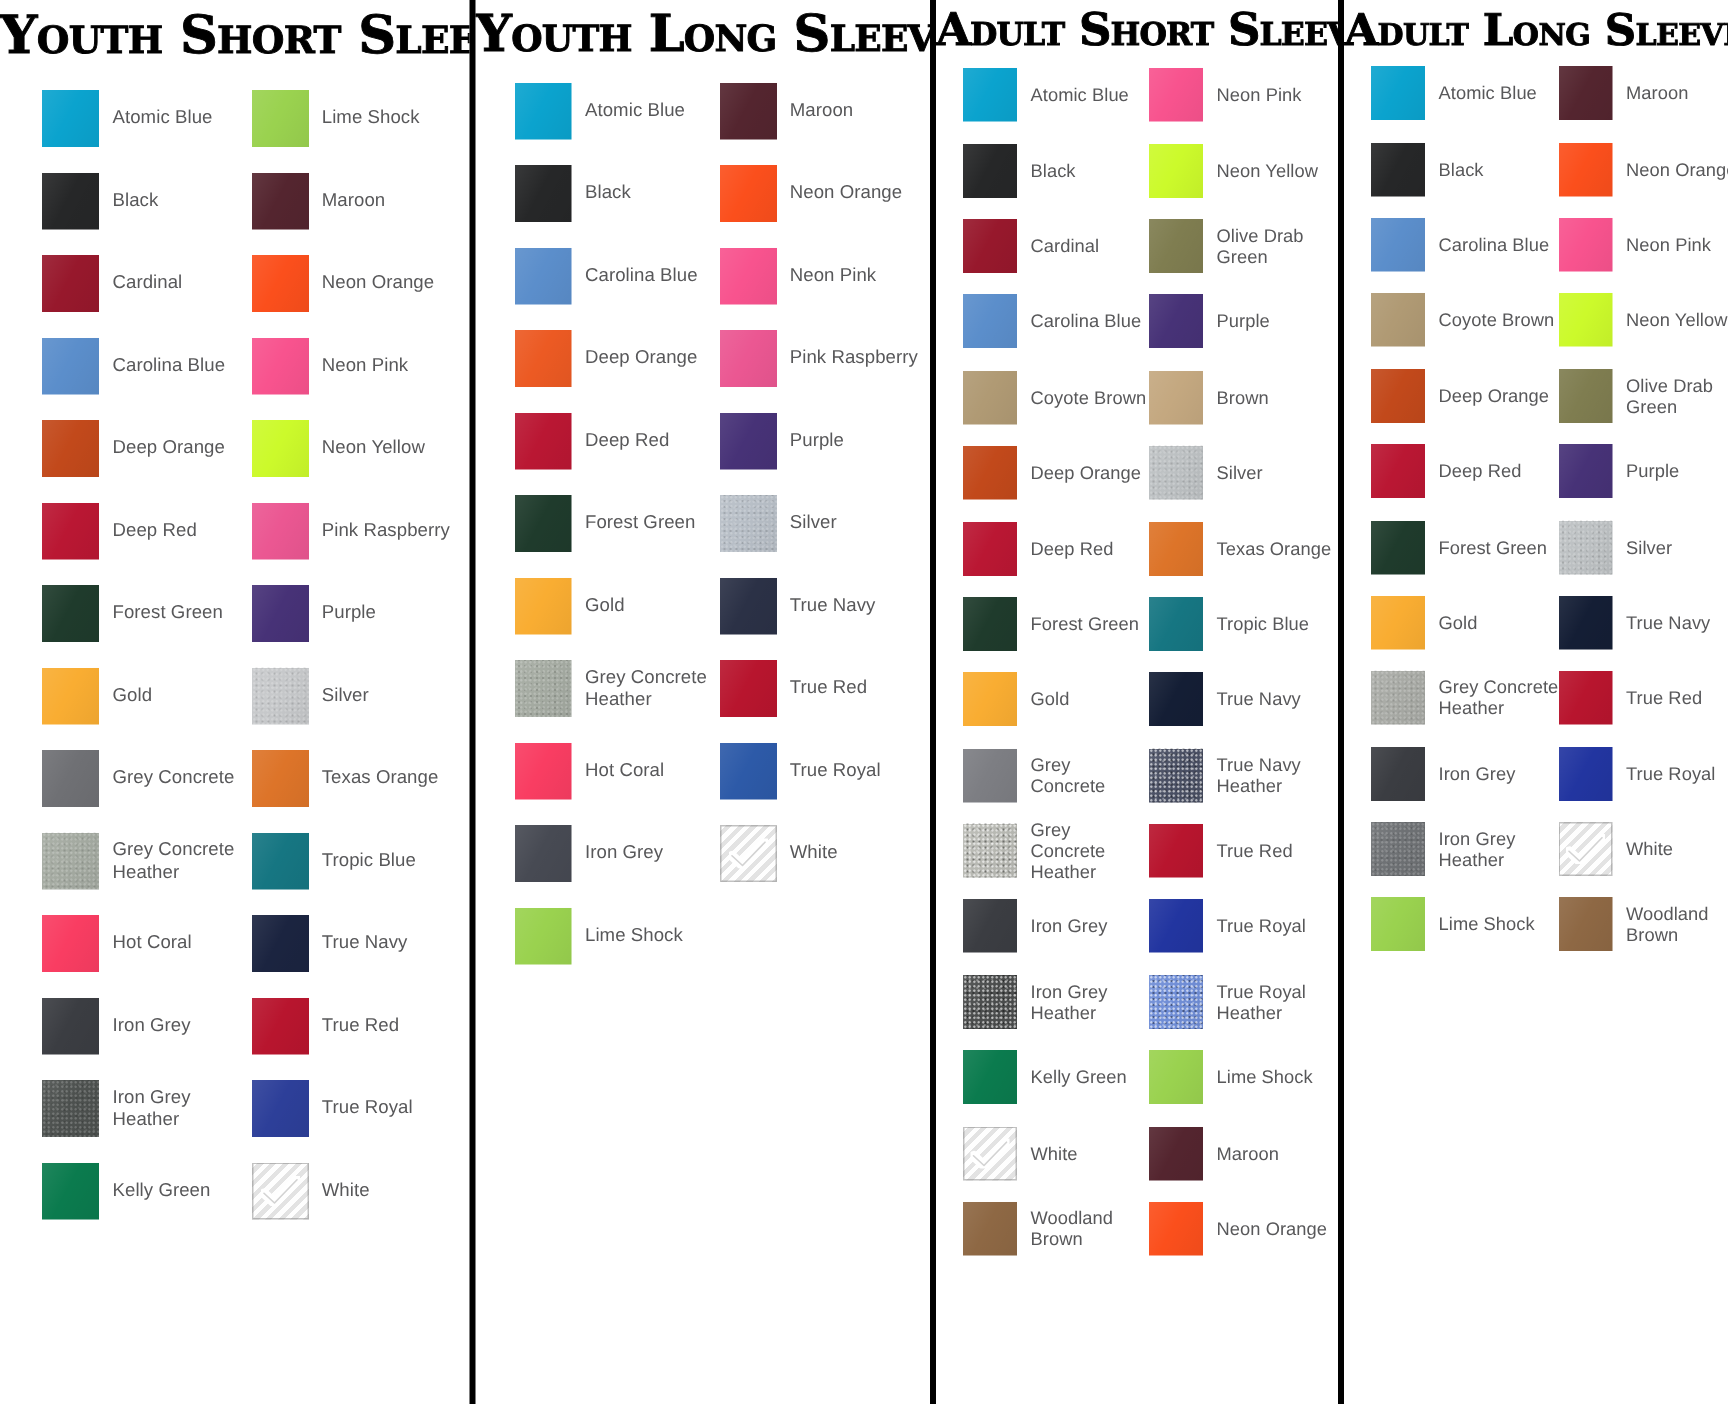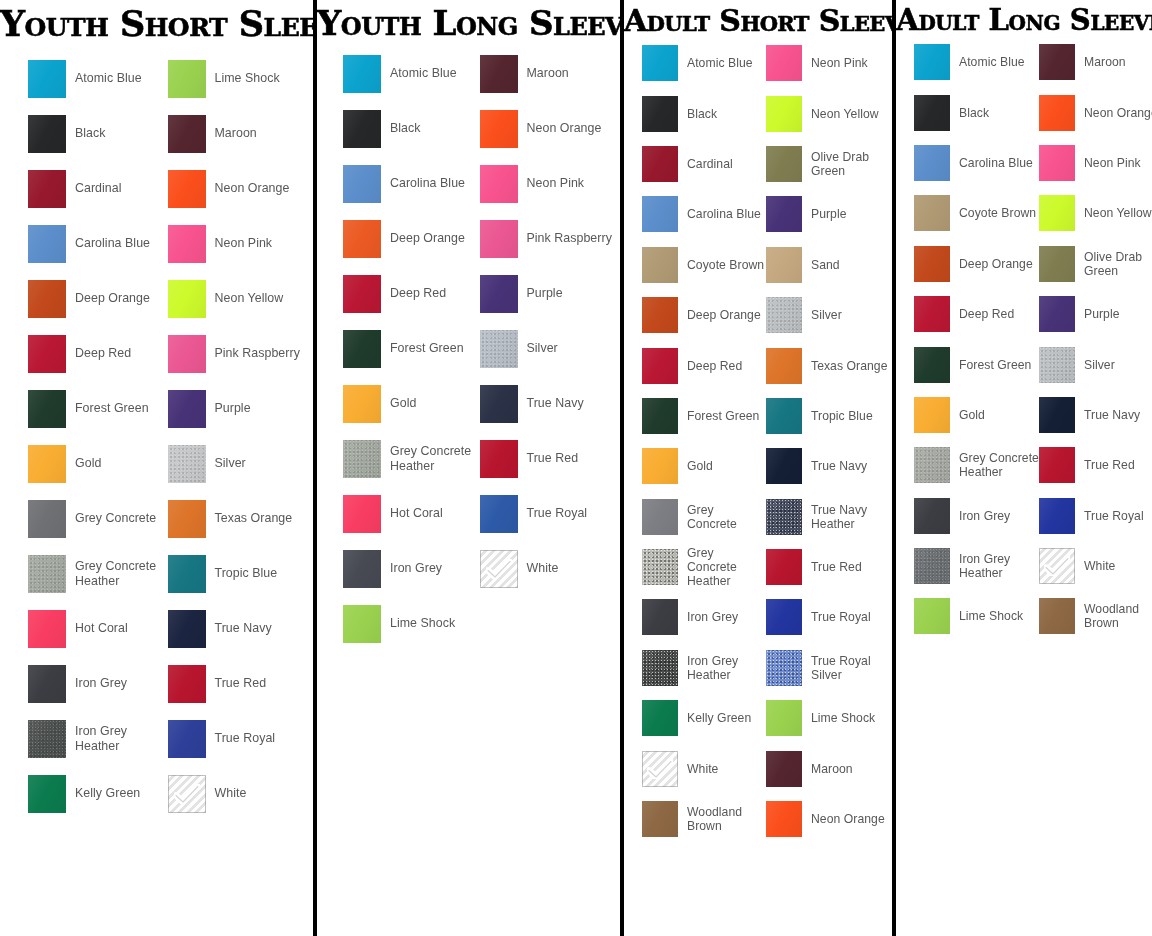--- a/index.html
+++ b/index.html
@@ -386,21 +386,21 @@
         <div class="swatch-item">
           <div class="chip solid" style="background-color: rgb(71, 50, 119);"></div>
           <div class="chip-label">Purple</div>
         </div>
         <div class="swatch-item">
           <div class="chip solid" style="background-color: rgb(176, 154, 116);"></div>
           <div class="chip-label">Coyote Brown</div>
         </div>
         <div class="swatch-item">
           <div class="chip solid" style="background-color: rgb(196, 168, 128);"></div>
-          <div class="chip-label">Sand</div>
+          <div class="chip-label">Brown</div>
         </div>
         <div class="swatch-item">
           <div class="chip solid" style="background-color: rgb(194, 73, 27);"></div>
           <div class="chip-label">Deep Orange</div>
         </div>
         <div class="swatch-item">
           <div class="chip solid tex tex-soft" style="background-color: rgb(188, 192, 194);"></div>
           <div class="chip-label">Silver</div>
         </div>
         <div class="swatch-item">
@@ -450,21 +450,21 @@
         <div class="swatch-item">
           <div class="chip solid" style="background-color: rgb(34, 53, 160);"></div>
           <div class="chip-label">True Royal</div>
         </div>
         <div class="swatch-item">
           <div class="chip solid tex tex-strong" style="background-color: rgb(74, 76, 76);"></div>
           <div class="chip-label">Iron Grey Heather</div>
         </div>
         <div class="swatch-item">
           <div class="chip solid tex tex-strong" style="background-color: rgb(111, 141, 214);"></div>
-          <div class="chip-label">True Royal Silver</div>
+          <div class="chip-label">True Royal Heather</div>
         </div>
         <div class="swatch-item">
           <div class="chip solid" style="background-color: rgb(11, 123, 78);"></div>
           <div class="chip-label">Kelly Green</div>
         </div>
         <div class="swatch-item">
           <div class="chip solid" style="background-color: rgb(154, 210, 79);"></div>
           <div class="chip-label">Lime Shock</div>
         </div>
         <div class="swatch-item">

